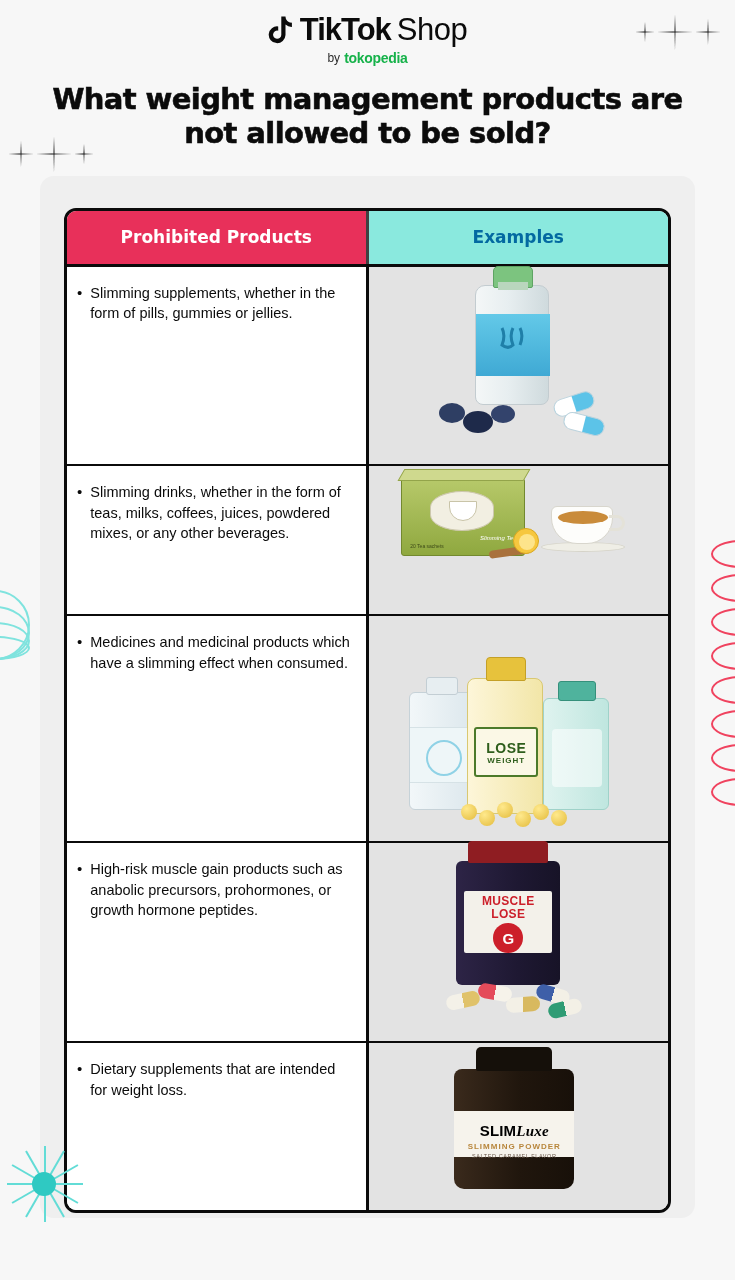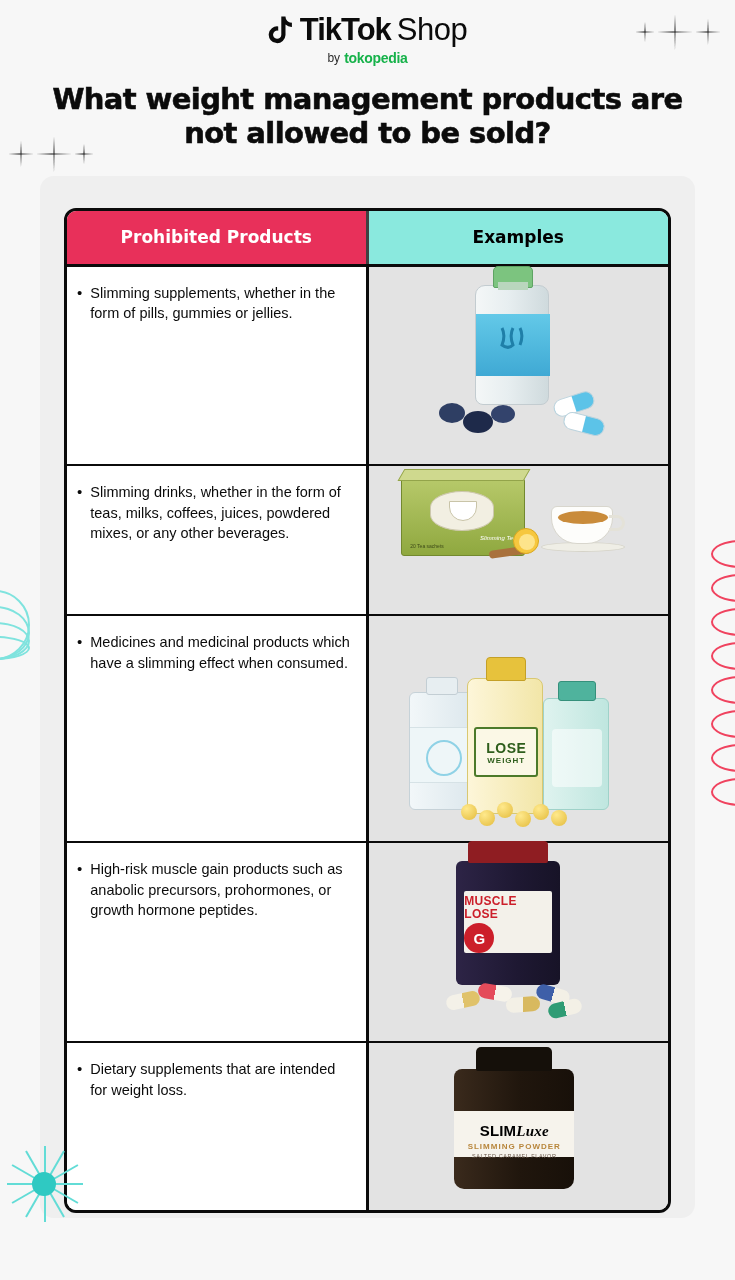--- a/index.html
+++ b/index.html
@@ -136,21 +136,21 @@
     text-align: center;
     font-family: "DejaVu Sans", sans-serif;
   }
   th.head-prohibited {
     background: #e8305a;
     color: #ffffff;
     border-right: 3px solid #404040;
   }
   th.head-examples {
     background: #8ae9de;
-    color: #000000;
+    color: #0369a1;
   }
   td {
     vertical-align: top;
     border-bottom: 2px solid #0b0b0b;
     padding: 0;
   }
   tr:last-child td { border-bottom: none; }
   td.cell-text {
     border-right: 3px solid #0b0b0b;
     padding: 16px 14px 14px 10px;
@@ -328,21 +328,21 @@
     background: linear-gradient(90deg,#2d2446,#1e1832 60%,#171327);
     border-radius: 6px;
   }
   .jar4 .cap {
     position: absolute; left: 12px; top: -20px; width: 80px; height: 22px;
     background: #8f1d22; border-radius: 4px 4px 2px 2px;
   }
   .jar4 .label {
     position: absolute; left: 8px; top: 30px; width: 88px; height: 62px;
     background: #f3f1ea; border-radius: 2px;
-    display: flex; flex-direction: column; align-items: flex-start; justify-content: flex-start;
+    display: flex; flex-direction: column; align-items: center; justify-content: flex-start;
     padding-top: 4px;
   }
   .jar4 .l1 { font-size: 12px; font-weight: bold; color: #cc1f2a; line-height: 1.05; letter-spacing: .3px; }
   .jar4 .badge {
     margin-top: 3px; width: 30px; height: 30px; border-radius: 50%;
     background: #cc1f2a; color: #fff; font-size: 15px; font-weight: bold;
     display: flex; align-items: center; justify-content: center;
   }
   .caps4 { position: absolute; left: 26px; top: 138px; width: 150px; height: 38px; }
   .c4 { position: absolute; width: 34px; height: 15px; border-radius: 8px; }

